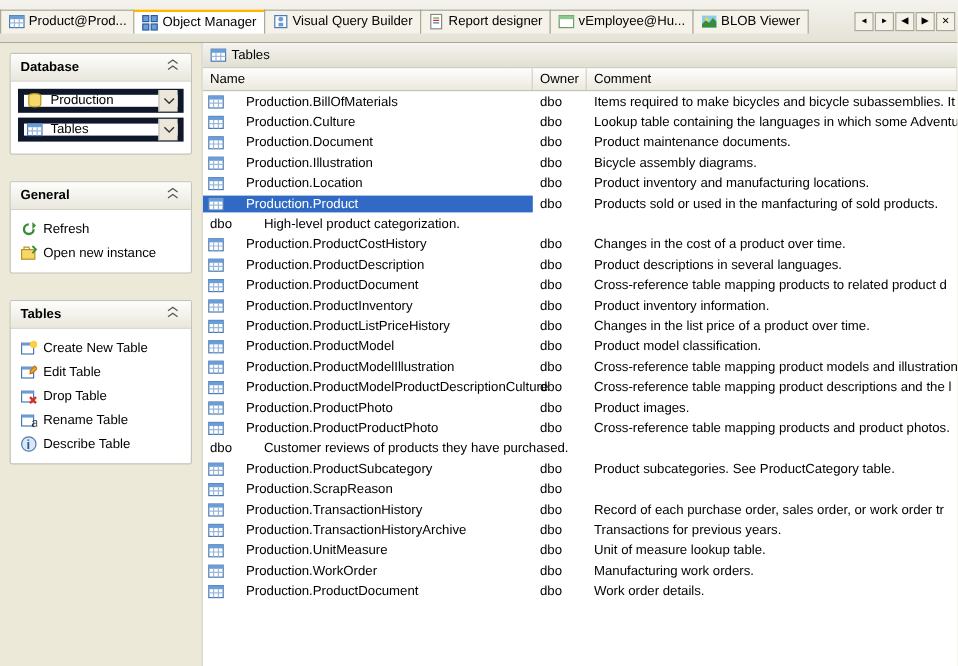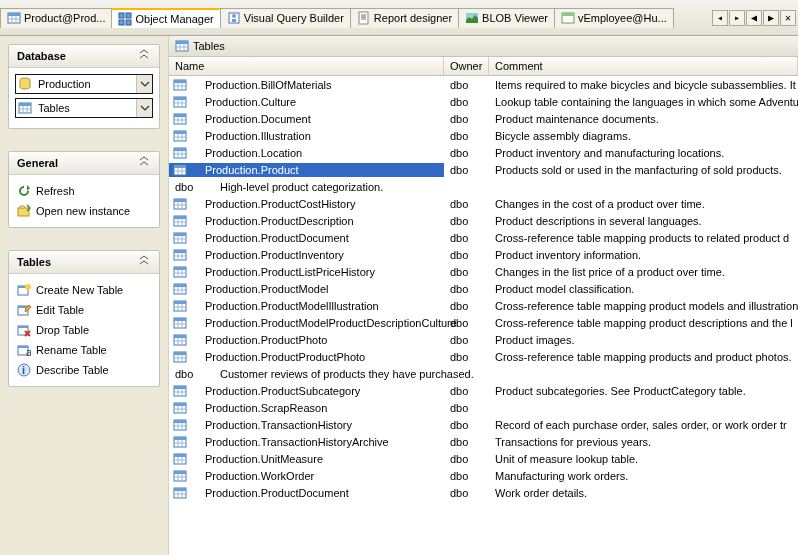--- a/index.html
+++ b/index.html
@@ -7,21 +7,21 @@
 .tab-bar { display: flex; align-items: center; background: linear-gradient(#f4f3ee,#e5e2d5); border-bottom: 1px solid #aca899; height: 36px; }
 .tab { display: flex; align-items: center; gap: 3px; padding: 2px 6px; border: 1px solid #aca899; border-bottom: none; background: #f4f2e9; margin-right: -1px; cursor: pointer; height: 20px; white-space: nowrap; }
 .tab.active { background: #fff; border-top: 2px solid #ffb700; }
 .tab-nav { margin-left: auto; display: flex; gap: 1px; padding-right: 2px; }
 .tab-nav-btn { width: 16px; height: 16px; border: 1px solid #aca899; background: #f4f2e9; display: flex; align-items: center; justify-content: center; cursor: pointer; font-family: monospace; font-size: 10px; }
 .content { display: flex; height: calc(100% - 22px); }
 .sidebar { width: 169px; background: #ece9d8; padding: 8px; display: flex; flex-direction: column; gap: 22px; border-right: 1px solid #d4d0c8; }
 .panel { background: #fff; border: 1px solid #c5c2b8; border-radius: 2px; }
 .panel-h { display: flex; align-items: center; justify-content: space-between; padding: 4px 8px; background: linear-gradient(#fdfdfb,#e9e7dd); border-bottom: 1px solid #d4d0c8; font-weight: bold; }
 .panel-b { padding: 6px; }
-.combo { display: flex; align-items: center; border: 1px solid #0f172a; background: #fff; height: 20px; margin-bottom: 4px; }
+.combo { display: flex; align-items: center; border: 5px solid #0f172a; background: #fff; height: 20px; margin-bottom: 4px; }
 .combo-ico { width: 18px; height: 18px; display: flex; align-items: center; justify-content: center; }
 .combo-txt { flex: 1; padding: 0 4px; }
 .combo-btn { width: 16px; height: 18px; border-left: 1px solid #c5c2b8; display: flex; align-items: center; justify-content: center; background: #ebe8db; }
 .side-item { display: flex; align-items: center; gap: 5px; padding: 3px 2px; cursor: pointer; }
 .main { flex: 1; background: #fff; display: flex; flex-direction: column; overflow: hidden; }
 .main-h { display: flex; align-items: center; gap: 4px; padding: 3px 6px; background: linear-gradient(#f4f3ee,#e2e0d3); border-bottom: 1px solid #c5c2b8; }
 .grid-h { display: flex; background: linear-gradient(#fdfdfb,#ece9dd); border-bottom: 1px solid #c5c2b8; }
 .gh { padding: 3px 6px; border-right: 1px solid #d4d0c8; font-weight: normal; }
 .gh-name { width: 275px; } .gh-owner { width: 45px; } .gh-comment { flex: 1; }
 .grid-b { flex: 1; overflow: auto; }
@@ -146,32 +146,32 @@
       <span class="ico">
         <svg width="14" height="14">
           <use href="#i-report"></use>
         </svg>
       </span>
       <span>Report designer</span>
     </div>
     <div class="tab">
       <span class="ico">
         <svg width="14" height="14">
+          <use href="#i-view"></use>
+        </svg>
+      </span>
+      <span>vEmployee@Hu...</span>
+    </div>
+    <div class="tab">
+      <span class="ico">
+        <svg width="14" height="14">
           <use href="#i-blob"></use>
         </svg>
       </span>
       <span>BLOB Viewer</span>
-    </div>
-    <div class="tab">
-      <span class="ico">
-        <svg width="14" height="14">
-          <use href="#i-view"></use>
-        </svg>
-      </span>
-      <span>vEmployee@Hu...</span>
     </div>
     <div class="tab-nav">
       <div class="tab-nav-btn">◂</div>
       <div class="tab-nav-btn">▸</div>
       <div class="tab-nav-btn">◀</div>
       <div class="tab-nav-btn">▶</div>
       <div class="tab-nav-btn">✕</div>
     </div>
   </div>
 

